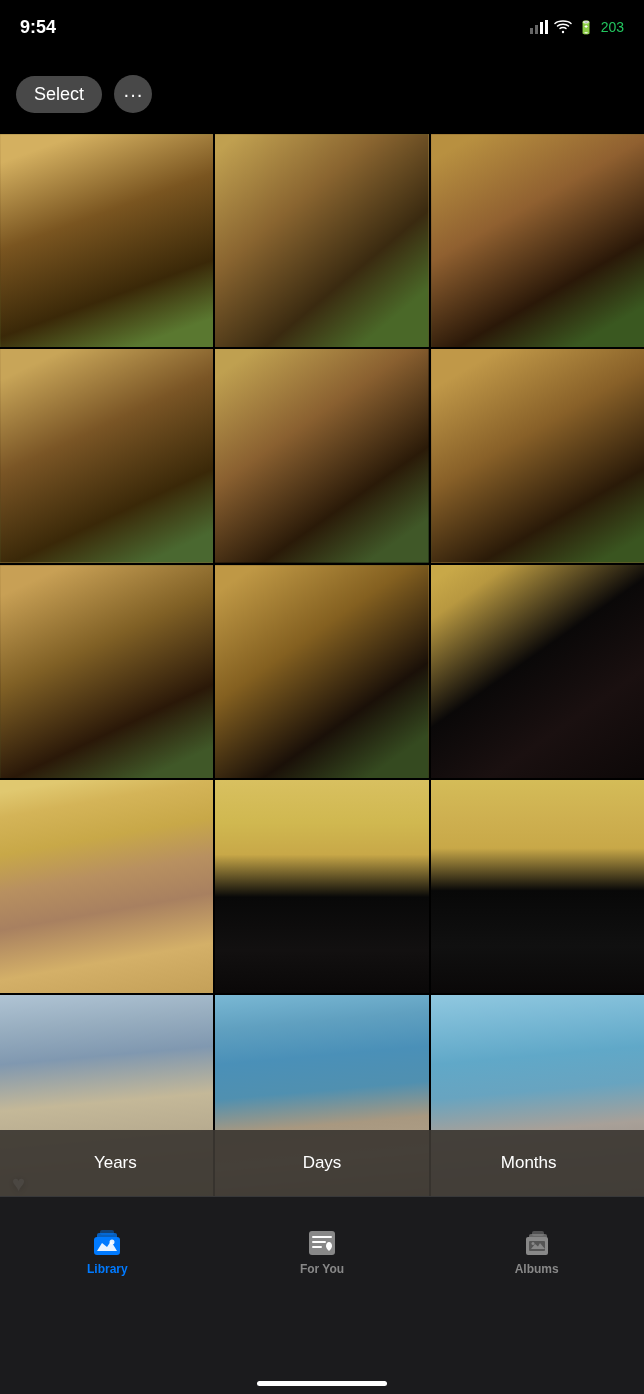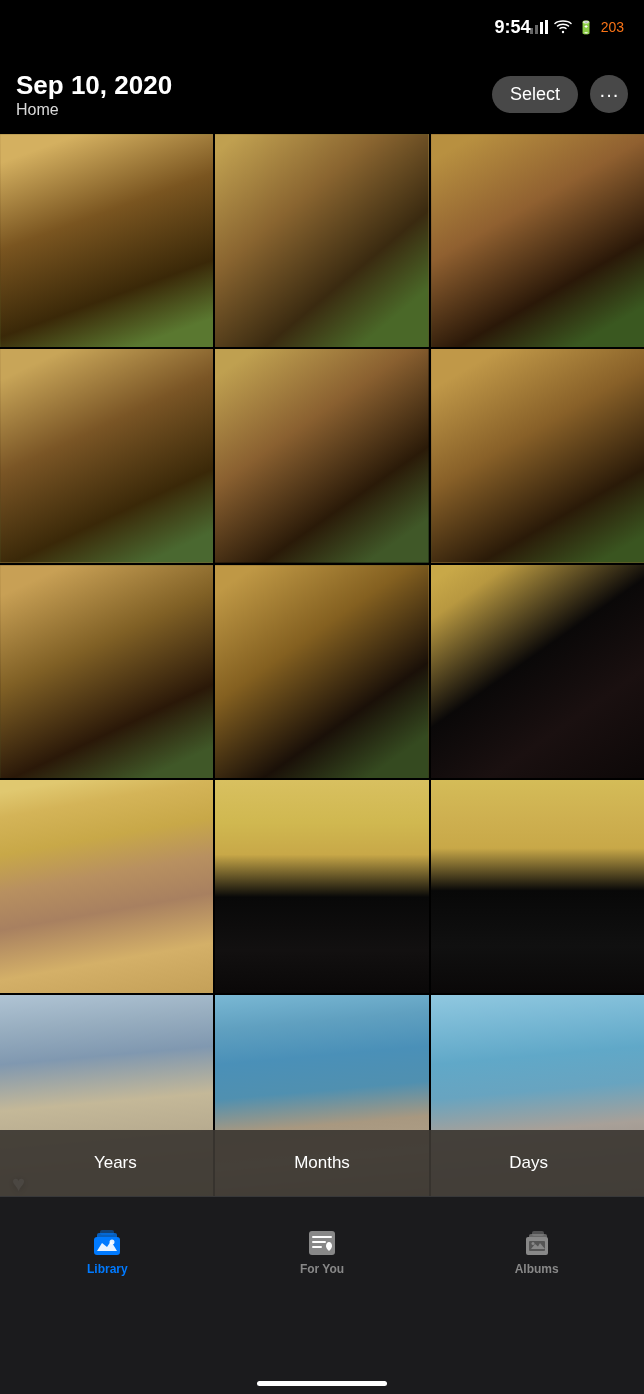--- a/index.html
+++ b/index.html
@@ -14,21 +14,21 @@
     }
 
     
     .status-bar {
       position: absolute;
       top: 0; left: 0; right: 0;
       height: 54px;
       background: #000;
       display: flex;
       align-items: center;
-      justify-content: flex-end;
+      justify-content: space-between;
       padding: 0 20px;
       z-index: 100;
     }
     .status-time {
       color: #fff;
       font-size: 18px;
       font-weight: 600;
     }
     .status-icons {
       display: flex;
@@ -250,29 +250,25 @@
 
     <svg width="18" height="14" viewBox="0 0 18 14">
       <path d="M9 11 C9 11 9 11 9 11" stroke="#fff" stroke-width="2" fill="none"></path>
       <path d="M6 8.5 C7.2 7.3 10.8 7.3 12 8.5" stroke="#fff" stroke-width="1.5" fill="none" stroke-linecap="round"></path>
       <path d="M3.5 6 C5.8 3.7 12.2 3.7 14.5 6" stroke="#fff" stroke-width="1.5" fill="none" stroke-linecap="round"></path>
       <path d="M1 3.5 C4.3 0.2 13.7 0.2 17 3.5" stroke="#fff" stroke-width="1.5" fill="none" stroke-linecap="round"></path>
       <circle cx="9" cy="12" r="1.2" fill="#fff"></circle>
     </svg>
 
     <span style="color:#fff;font-size:13px;">🔋</span>
-    <span style="color:#f97316;font-size:14px;font-weight:500;">203</span>
+    <span style="color:#22c55e;font-size:14px;font-weight:500;">203</span>
   </div>
 </div>
 
 <div class="header">
-  <div class="header-left">
-    <div class="header-date">Sep 10, 2020</div>
-    <div class="header-location">Home</div>
-  </div>
   <div class="header-right">
     <button class="select-btn">Select</button>
     <button class="more-btn">···</button>
   </div>
 </div>
 
 <div class="photo-grid">
   <div class="photos-scroll">
     <div class="grid-container">
 
@@ -333,22 +329,22 @@
 
         <div class="photo-bg" style="background: linear-gradient(175deg, #90c8e0 0%, #78b8d4 15%, #60a8c8 30%, #68a4c0 45%, #a8a098 62%, #9a9088 78%, #888070 100%);"></div>
       </div>
 
     </div>
   </div>
 </div>
 
 <div class="timeline-bar">
   <button class="timeline-btn">Years</button>
+  <button class="timeline-btn">Days</button>
   <button class="timeline-btn">Months</button>
-  <button class="timeline-btn">Days</button>
 </div>
 
 <div class="tab-bar">
   <div class="tab-items">
 
     <div class="tab-item active">
       <div class="tab-icon">
         <svg width="30" height="28" viewBox="0 0 30 28" fill="none">
           <rect x="2" y="8" width="26" height="18" rx="3" fill="#007AFF"></rect>
           <rect x="5" y="4" width="20" height="6" rx="2" fill="#007AFF" opacity="0.7"></rect>

